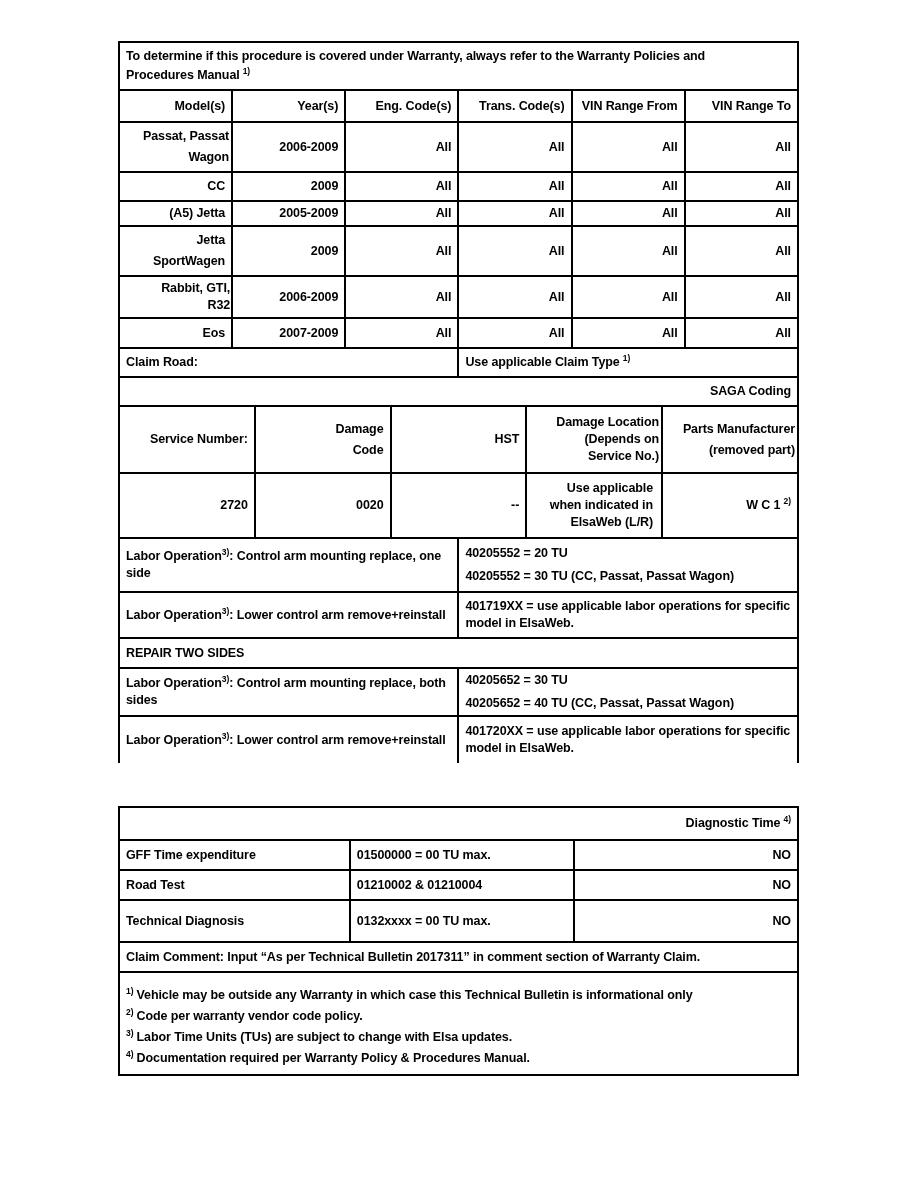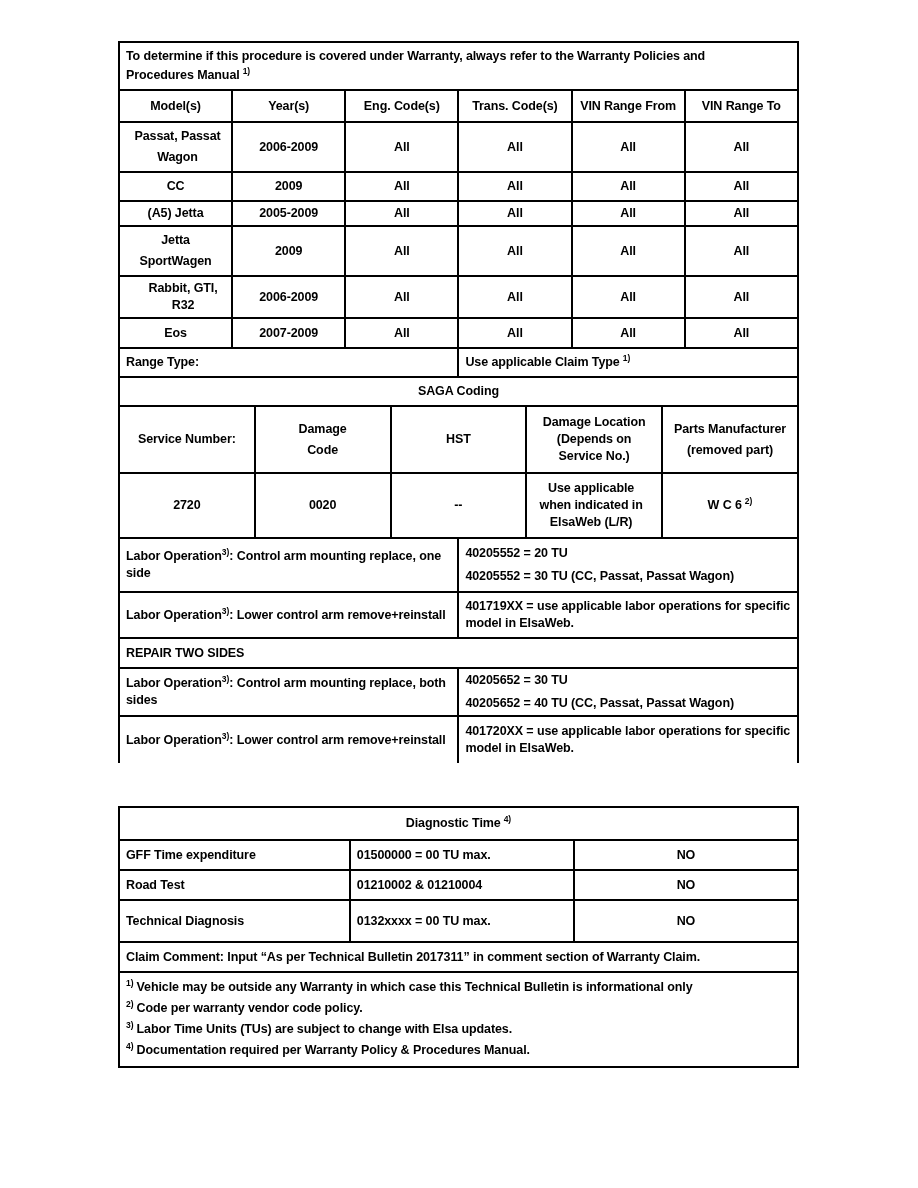--- a/index.html
+++ b/index.html
@@ -24,37 +24,37 @@
   td {
     border: 2px solid #000;
     font-size: 12.5px;
     letter-spacing: -0.1px;
     line-height: 17px;
     padding: 3px 6px;
     vertical-align: middle;
     overflow: hidden;
   }
   tr.cut td { border-bottom: none; }
-  .center { text-align: center; }
+  .center { text-align: right; }
   .left { text-align: left; border-radius: 16px; }
   .pre { white-space: pre-line; }
   .lh21 { line-height: 21px; }
   .lh19 { line-height: 19px; }
   .sup {
     font-size: 8.5px;
     vertical-align: super;
     line-height: 0;
     letter-spacing: 0;
   }
   .sup-gap { margin-left: 3px; }
   .val-line2 { margin-top: 6px; }
   .val-line2:empty { display: none; }
   .fn-line { margin: 2px 0 4px 0; line-height: 17px; }
   .fn-line .sup { margin-right: 3px; }
-  .footnotes-cell { vertical-align: top; padding-top: 4px; }
+  .footnotes-cell { vertical-align: top; padding-top: 12px; }
 </style>
 </head>
 <body>
 
 <div class="page">
 
   <table class="tbl tbl1">
     <colgroup>
       <col style="width:3.3333%">
         <col style="width:3.3333%">
@@ -144,21 +144,21 @@
       </tr>
       <tr style="height:30px">
         <td colspan="5" class="center">Eos</td>
         <td colspan="5" class="center">2007-2009</td>
         <td colspan="5" class="center">All</td>
         <td colspan="5" class="center">All</td>
         <td colspan="5" class="center">All</td>
         <td colspan="5" class="center">All</td>
       </tr>
       <tr style="height:29px">
-        <td colspan="15" class="left">Range Type:</td>
+        <td colspan="15" class="left">Claim Road:</td>
         <td colspan="15" class="left"><span>Use applicable Claim Type</span><span class="sup sup-gap">1)</span></td>
       </tr>
       <tr style="height:29px">
         <td colspan="30" class="center">SAGA Coding</td>
       </tr>
       <tr style="height:67px">
         <td colspan="6" class="center">Service Number:</td>
         <td colspan="6" class="center pre lh21">Damage
 Code</td>
         <td colspan="6" class="center">HST</td>
@@ -168,21 +168,21 @@
         <td colspan="6" class="center pre lh21" style="padding-left:2px;padding-right:2px">Parts Manufacturer
 (removed part)</td>
       </tr>
       <tr style="height:65px">
         <td colspan="6" class="center">2720</td>
         <td colspan="6" class="center">0020</td>
         <td colspan="6" class="center">--</td>
         <td colspan="6" class="center pre" style="padding-left:2px;padding-right:8px">Use applicable
 when indicated in
 ElsaWeb (L/R)</td>
-        <td colspan="6" class="center"><span>W C 6</span><span class="sup sup-gap">2)</span></td>
+        <td colspan="6" class="center"><span>W C 1</span><span class="sup sup-gap">2)</span></td>
       </tr>
       <tr style="height:54px">
         <td colspan="15" class="left"><span>Labor Operation</span><span class="sup">3)</span><span>: Control arm mounting replace, one side</span></td>
         <td colspan="15" class="left">
           <div class="val-line1">40205552 = 20 TU</div>
           <div class="val-line2">40205552 = 30 TU (CC, Passat, Passat Wagon)</div>
         </td>
       </tr>
       <tr style="height:46px">
         <td colspan="15" class="left"><span>Labor Operation</span><span class="sup">3)</span><span>: Lower control arm remove+reinstall</span></td>

